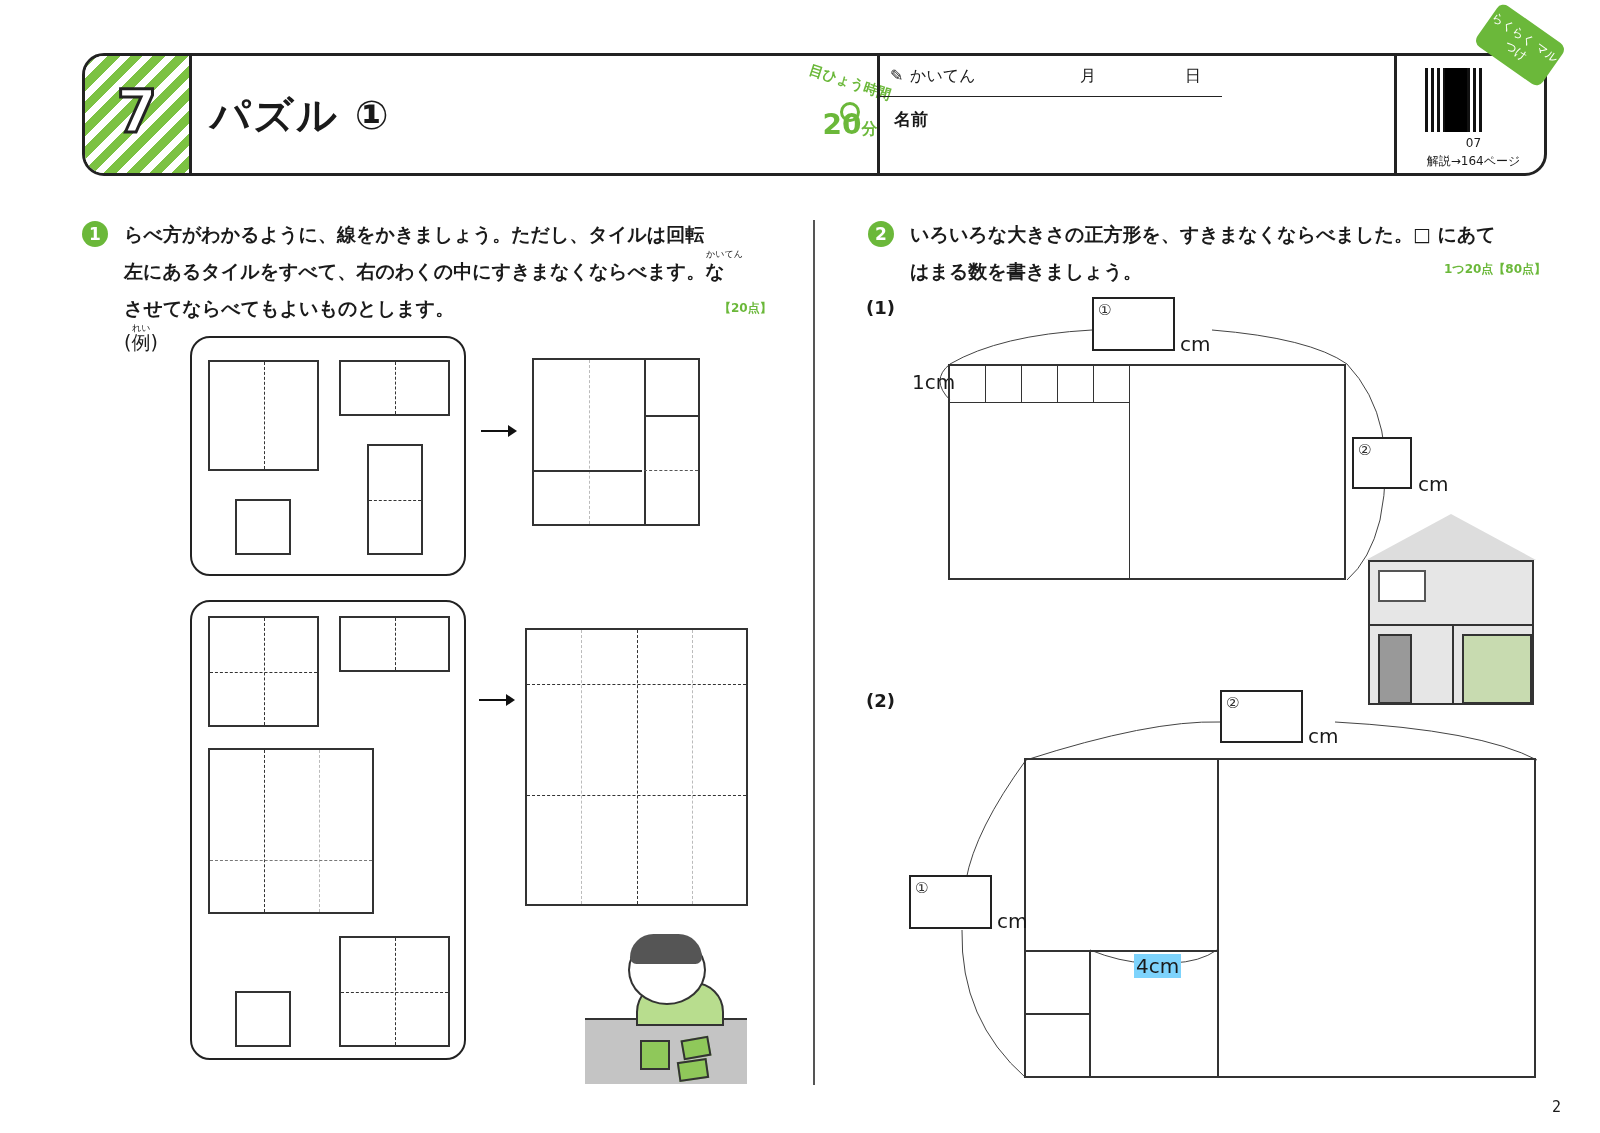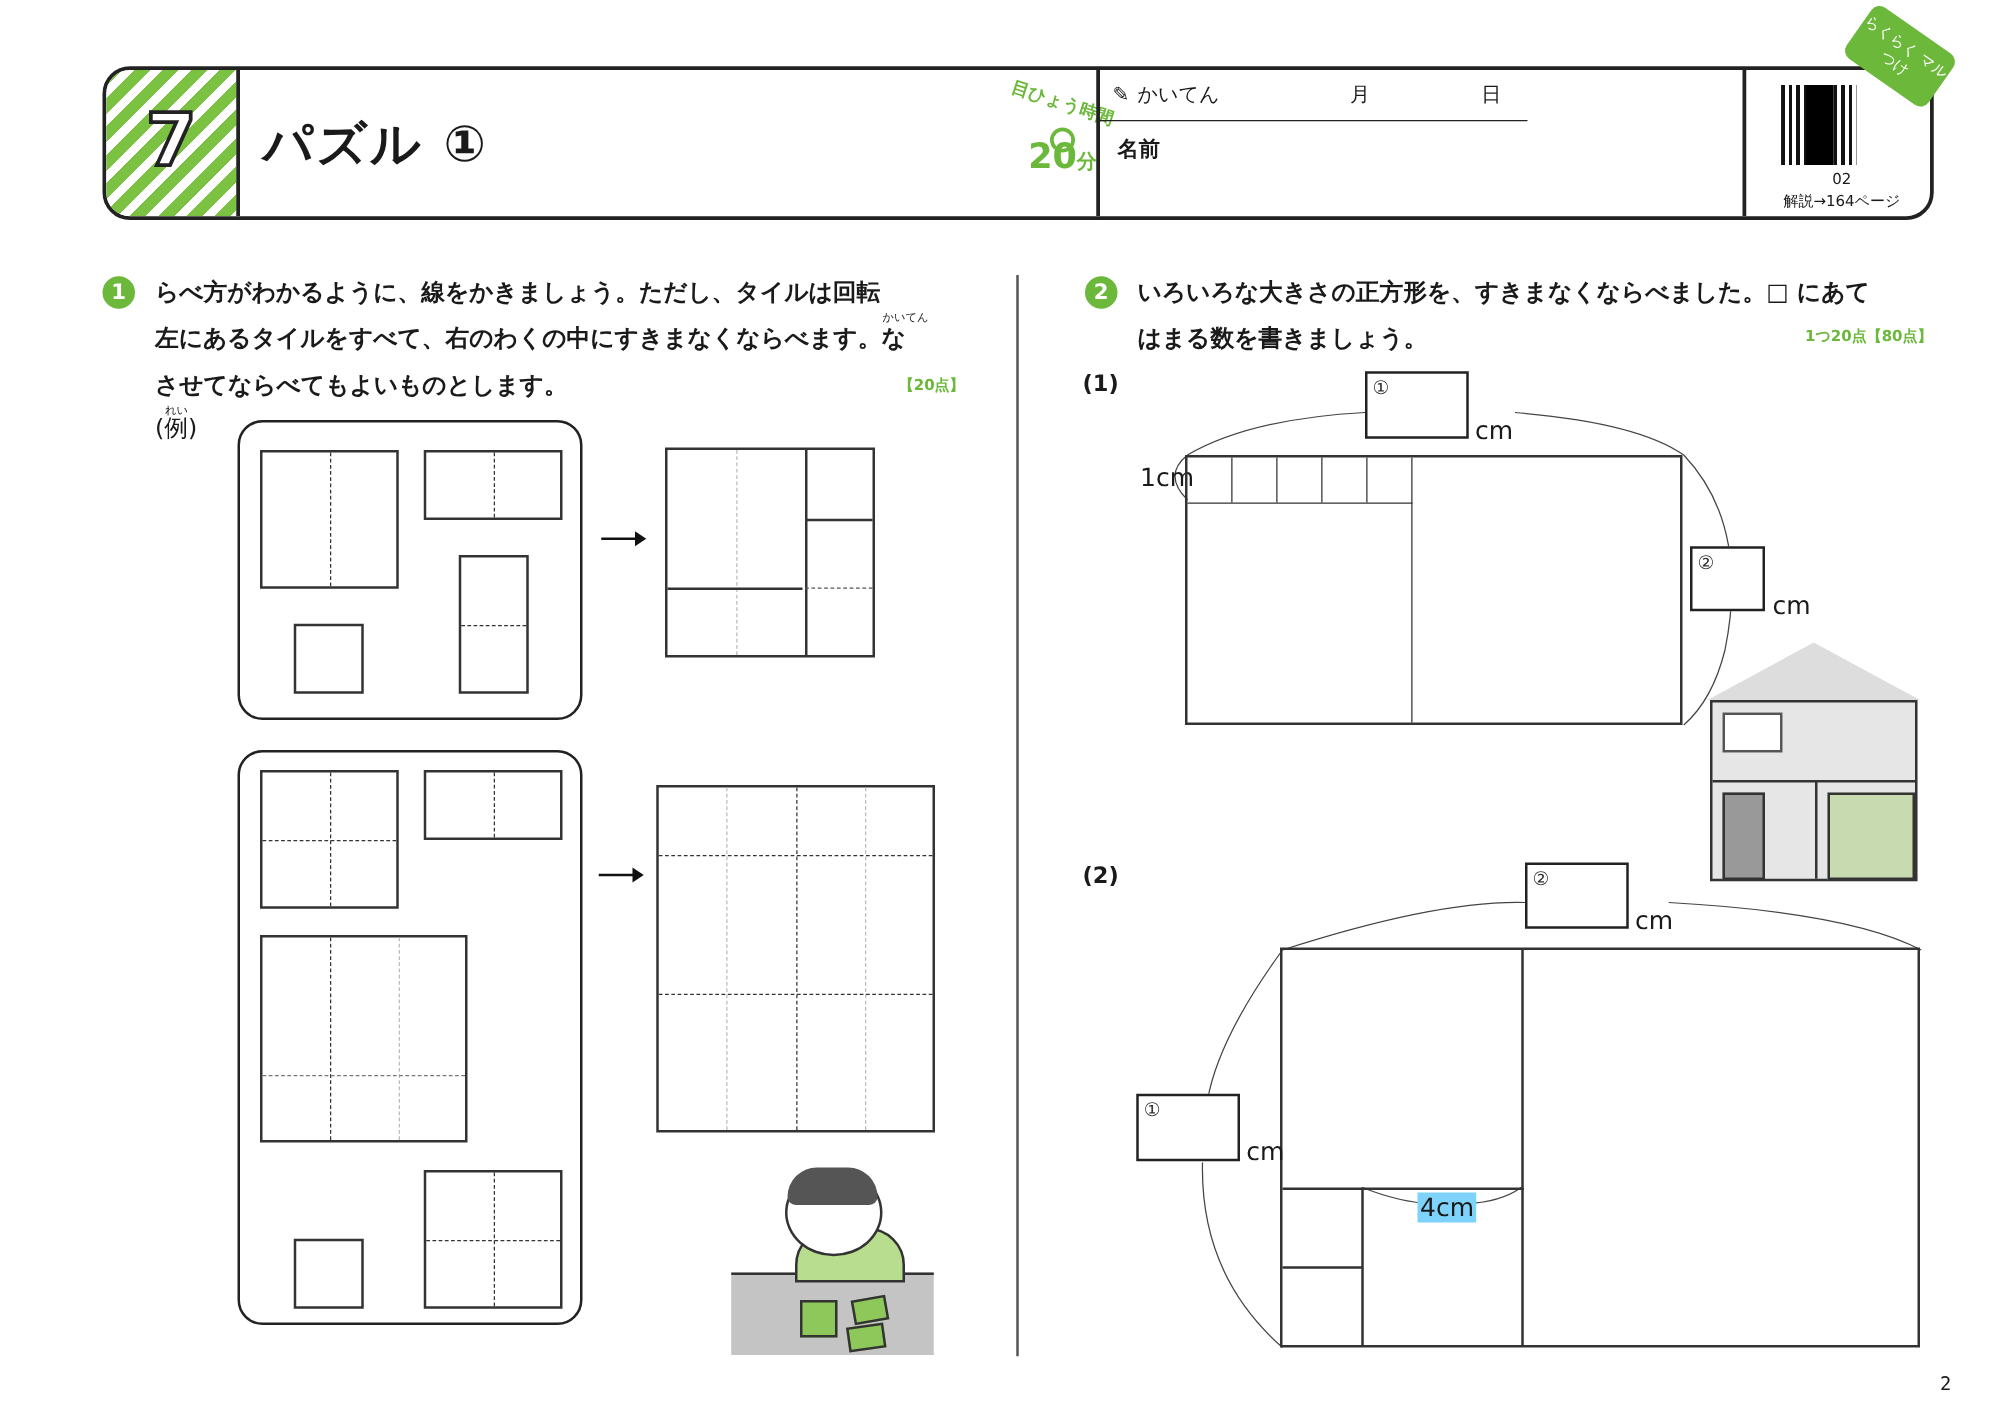--- a/index.html
+++ b/index.html
@@ -61,21 +61,21 @@
       <span class="abs" style="left:30px;top:10px;">かいてん</span>
       <span class="abs" style="left:200px;top:10px;">月</span>
       <span class="abs" style="left:305px;top:10px;">日</span>
     </div>
     <span class="abs" style="left:14px;top:52px;font-size:17px;font-weight:bold;">名前</span>
   </div>
   <div class="cell" style="left:1309px;width:156px;">
     <div class="qr">
         <div class="qr-block"></div>
       </div>
-    <span class="abs" style="left:0;right:0;top:80px;text-align:center;font-size:12px;">02</span>
+    <span class="abs" style="left:0;right:0;top:80px;text-align:center;font-size:12px;">07</span>
     <span class="abs" style="left:0;right:0;top:97px;text-align:center;font-size:12px;white-space:nowrap;">解説→164ページ</span>
   </div>
 </div>
 <div class="rakuraku">らくらく マルつけ</div>
 
 <div class="qnum" style="left:82px;top:221px;">1</div>
 <div class="qtext" style="left:124px;top:216px;">
   <div>らべ方がわかるように、線をかきましょう。ただし、タイルは回転</div>
   <div>左にあるタイルをすべて、右のわくの中にすきまなくならべます。な</div>
   <div>させてならべてもよいものとします。</div>

